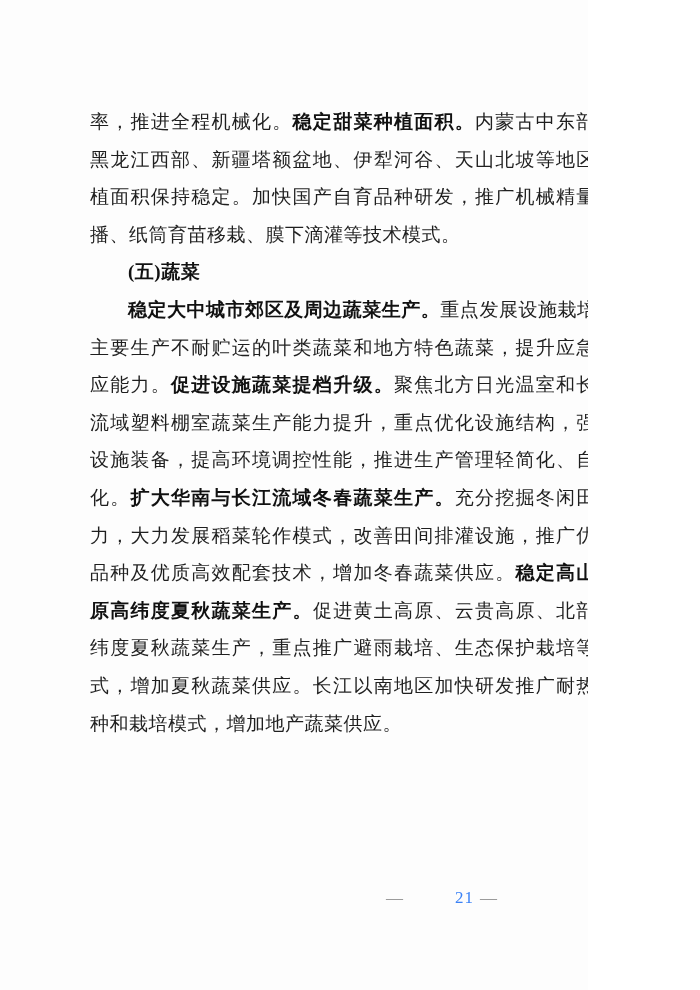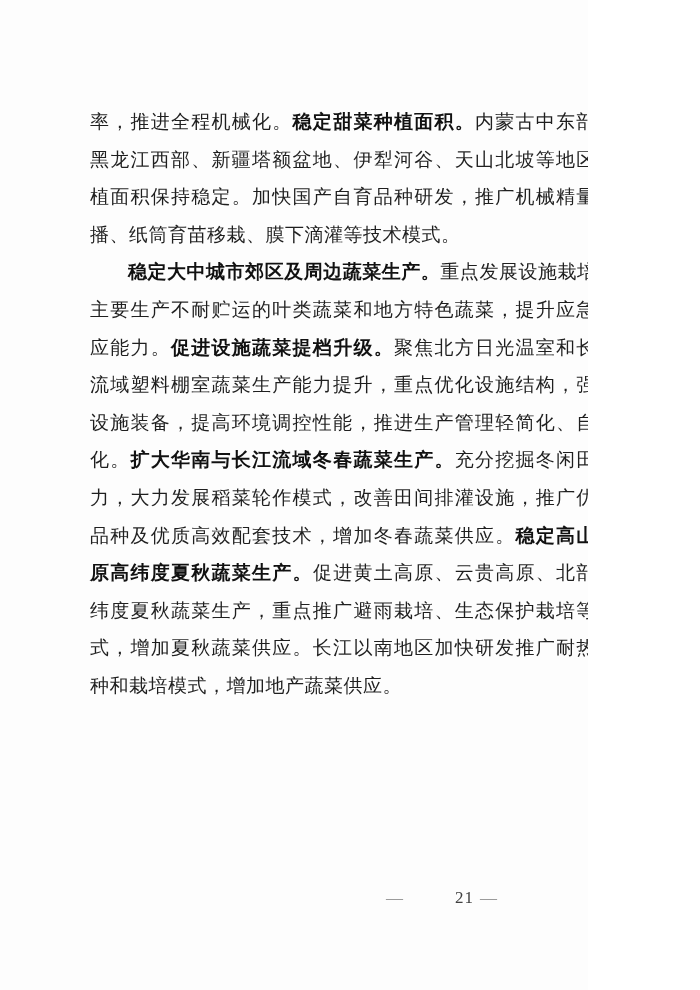--- a/index.html
+++ b/index.html
@@ -47,28 +47,29 @@
     right: 84px;
     font-size: 17px;
     letter-spacing: 1px;
     white-space: nowrap;
   }
   .footer .dash {
     color: #8a8a8a;
     padding: 0 6px;
   }
   .footer .num {
-    color: #404040;
+    color: #3b82f6;
     margin-left: 45px;
   }
 </style>
 </head>
 <body>
 
 <div class="page">
   <div class="content">
       <p class="para"><span>率，推进全程机械化。</span><b>稳定甜菜种植面积。</b><span>内蒙古中东部、黑龙江西部、新疆塔额盆地、伊犁河谷、天山北坡等地区种植面积保持稳定。加快国产自育品种研发，推广机械精量直播、纸筒育苗移栽、膜下滴灌等技术模式。</span></p>
+      <p class="para heading indent"><b>(五)蔬菜</b></p>
       <p class="para indent"><b>稳定大中城市郊区及周边蔬菜生产。</b><span>重点发展设施栽培，主要生产不耐贮运的叶类蔬菜和地方特色蔬菜，提升应急供应能力。</span><b>促进设施蔬菜提档升级。</b><span>聚焦北方日光温室和长江流域塑料棚室蔬菜生产能力提升，重点优化设施结构，强化设施装备，提高环境调控性能，推进生产管理轻简化、自动化。</span><b>扩大华南与长江流域冬春蔬菜生产。</b><span>充分挖掘冬闲田潜力，大力发展稻菜轮作模式，改善田间排灌设施，推广优良品种及优质高效配套技术，增加冬春蔬菜供应。</span><b>稳定高山高原高纬度夏秋蔬菜生产。</b><span>促进黄土高原、云贵高原、北部高纬度夏秋蔬菜生产，重点推广避雨栽培、生态保护栽培等模式，增加夏秋蔬菜供应。长江以南地区加快研发推广耐热品种和栽培模式，增加地产蔬菜供应。</span></p>
     </div>
   <div class="footer">
     <span class="dash">—</span><span class="num">21</span><span class="dash">—</span>
   </div>
 </div>
 
 </body></html>

